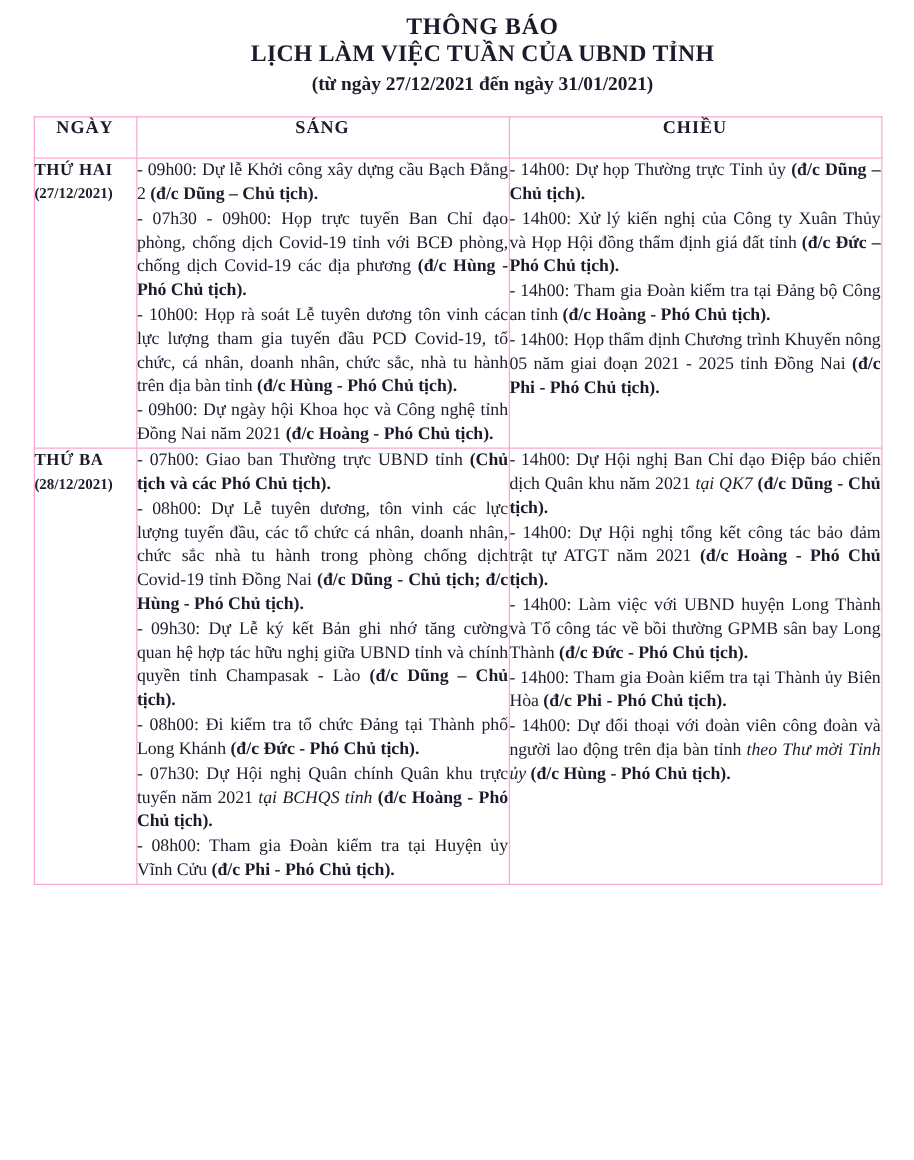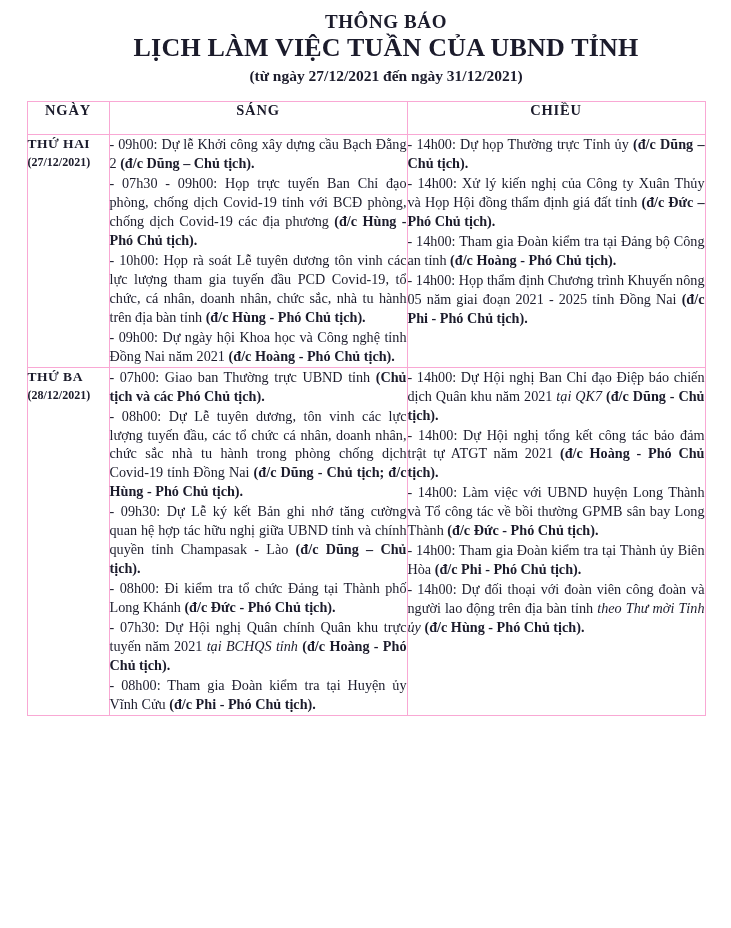--- a/index.html
+++ b/index.html
@@ -27,21 +27,21 @@
     padding-top: 11px;
     margin-left: 41px;
   }
   .title-main {
     font-size: 19px;
     font-weight: bold;
     letter-spacing: 0.6px;
     line-height: 1.18;
   }
   .title-sub {
-    font-size: 26px;
+    font-size: 19px;
     font-weight: bold;
     letter-spacing: 0.2px;
     line-height: 1.18;
   }
   .title-range {
     font-size: 15.5px;
     font-weight: bold;
     line-height: 1.3;
     margin-top: 2px;
   }
@@ -111,21 +111,21 @@
   .entry .ital { font-style: italic; }
 </style>
 </head>
 <body>
 
 <div class="page">
 
   <div class="title-block">
     <div class="title-main">THÔNG BÁO</div>
     <div class="title-sub">LỊCH LÀM VIỆC TUẦN CỦA UBND TỈNH</div>
-    <div class="title-range">(từ ngày 27/12/2021 đến ngày 31/12/2021)</div>
+    <div class="title-range">(từ ngày 27/12/2021 đến ngày 31/01/2021)</div>
   </div>
 
   <div class="sched-wrap">
     <table class="sched">
       <colgroup>
         <col class="c-day">
         <col class="c-morn">
         <col class="c-after">
       </colgroup>
       <thead>

